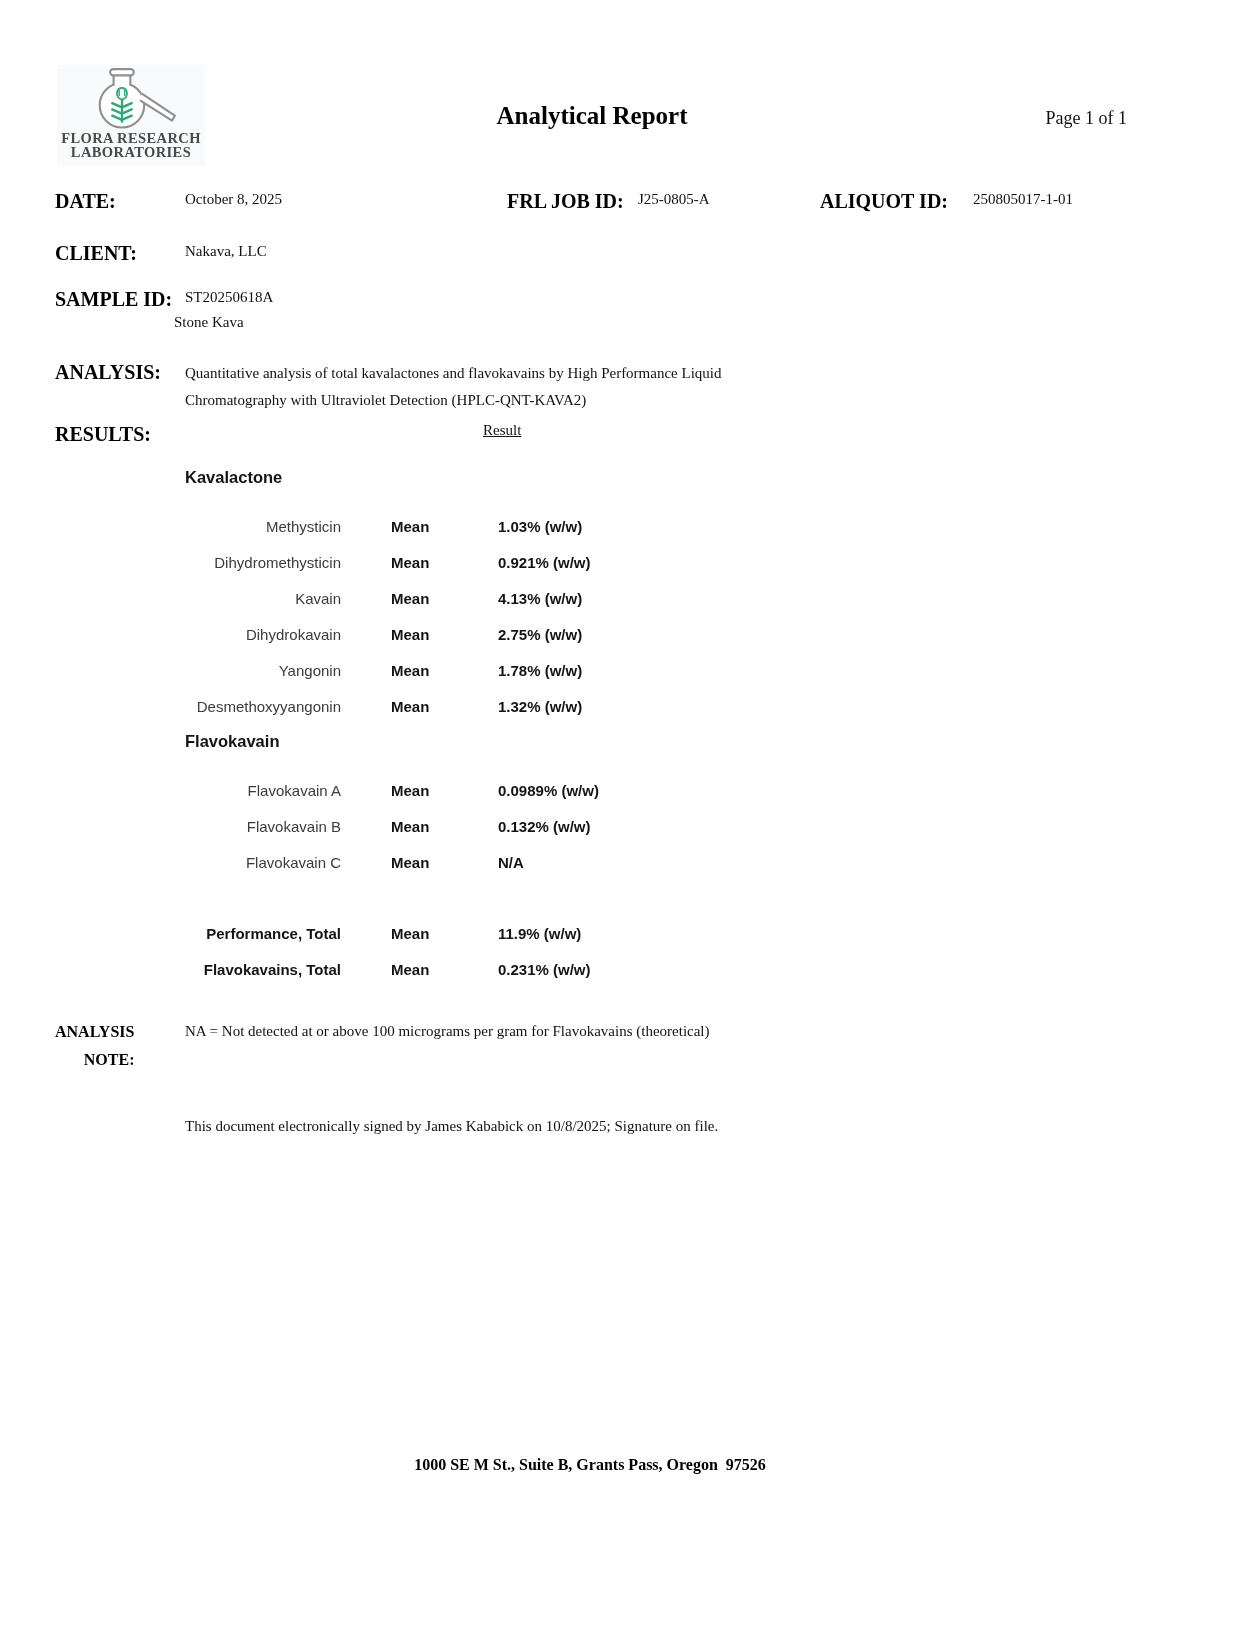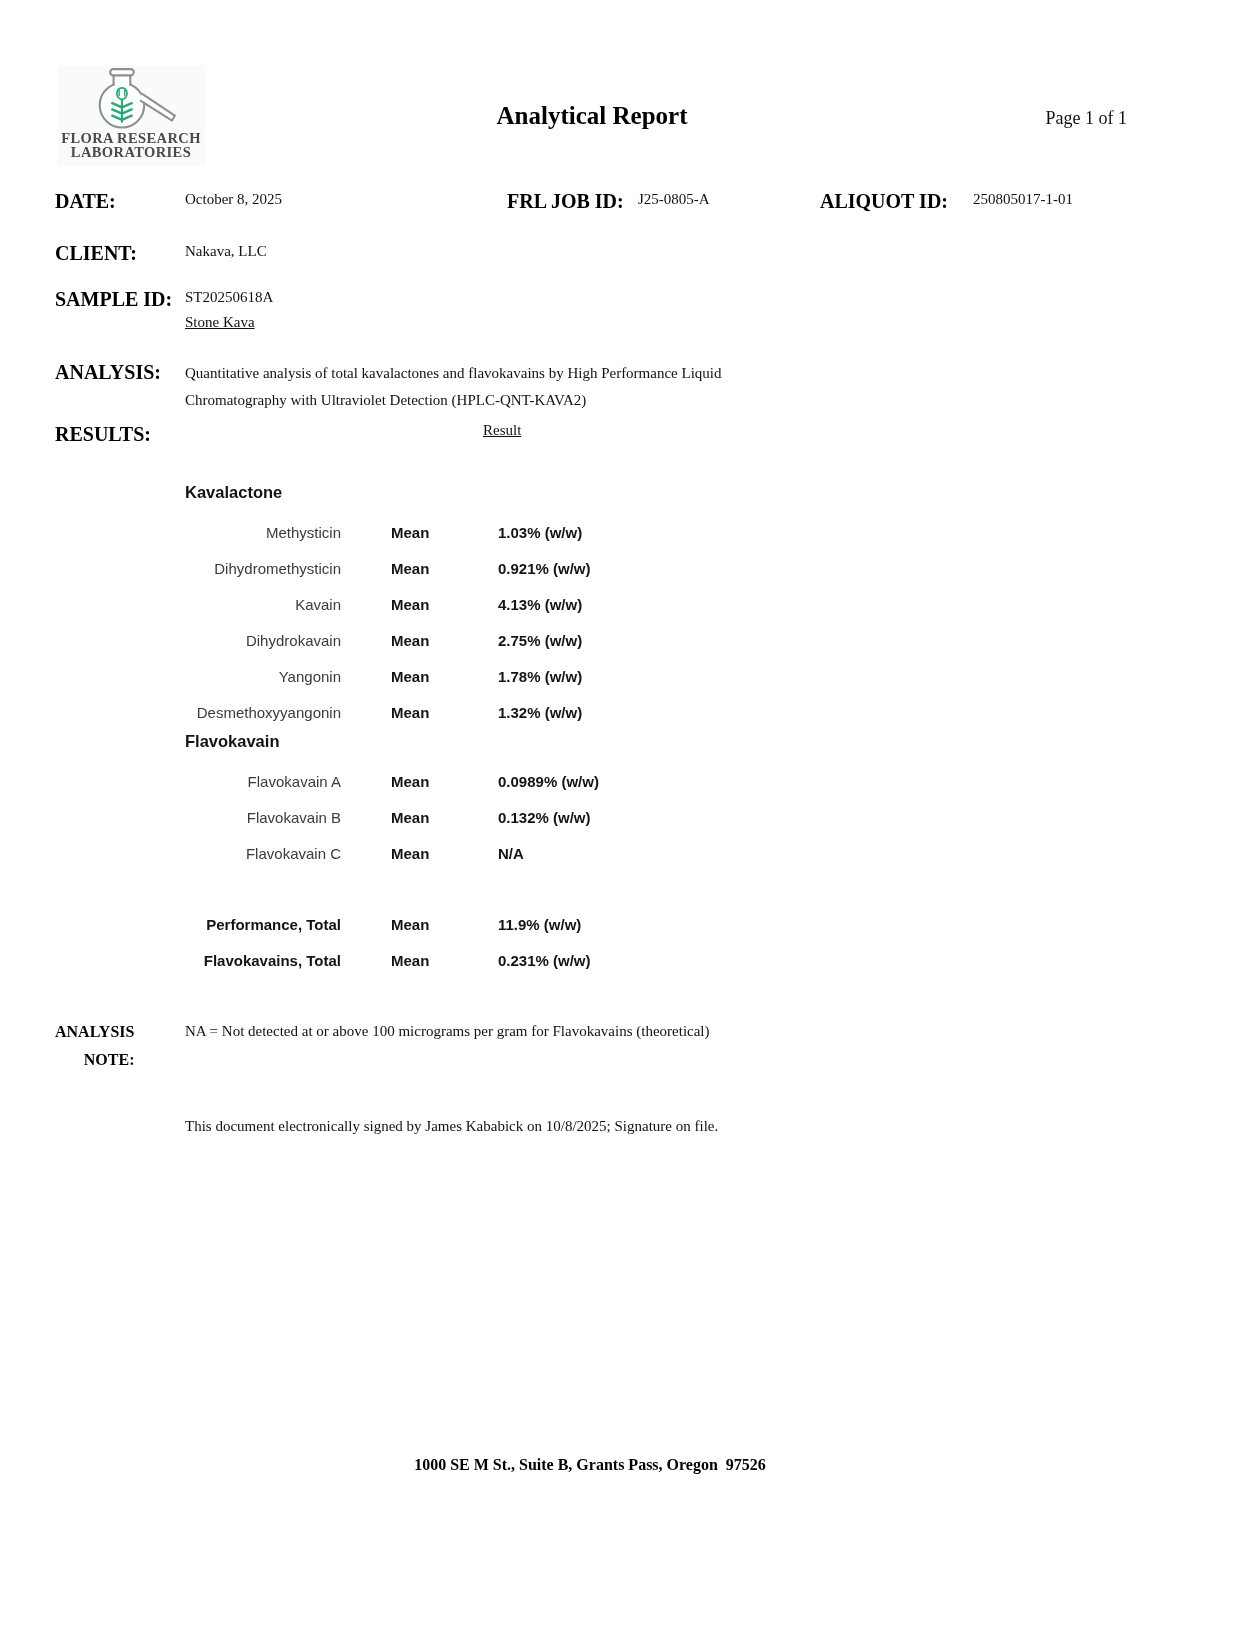--- a/index.html
+++ b/index.html
@@ -31,21 +31,21 @@
     position:absolute;left:483px;top:422px;font-size:15px;color:#111;
     text-decoration:underline;
   }
   
   .group{position:absolute;left:0;}
   .group-hdr{
     margin-left:185px;font-family:"Liberation Sans",sans-serif;font-weight:bold;
     font-size:16.5px;color:#141414;height:20px;line-height:20px;
   }
   .rows{margin-top:12px;}
-  .row{display:flex;height:36px;align-items:center;font-family:"Liberation Sans",sans-serif;font-size:15px;}
+  .row{display:flex;height:36px;align-items:flex-end;font-family:"Liberation Sans",sans-serif;font-size:15px;}
   .r-analyte{width:341px;text-align:right;color:#3b3b3b;white-space:nowrap;}
   .r-analyte.bold{font-weight:bold;color:#141414;}
   .r-stat{margin-left:50px;width:72px;font-weight:bold;color:#141414;}
   .r-value{margin-left:35px;font-weight:bold;color:#141414;white-space:pre;}
   
   .note-label{position:absolute;left:55px;top:1018px;font-weight:bold;font-size:16px;line-height:28px;color:#000;text-align:right;}
   .note-text{position:absolute;left:185px;top:1023px;font-size:15px;color:#111;white-space:nowrap;}
   .signature{position:absolute;left:185px;top:1118px;font-size:15px;color:#111;white-space:nowrap;}
   
   .footer{
@@ -85,32 +85,32 @@
 <div class="lbl" style="left:507px;top:190px;">FRL JOB ID:</div>
 <div class="val" style="left:638px;top:191px;">J25-0805-A</div>
 <div class="lbl" style="left:820px;top:190px;">ALIQUOT ID:</div>
 <div class="val" style="left:973px;top:191px;">250805017-1-01</div>
 
 <div class="lbl" style="left:55px;top:242px;">CLIENT:</div>
 <div class="val" style="left:185px;top:243px;">Nakava, LLC</div>
 
 <div class="lbl" style="left:55px;top:288px;">SAMPLE ID:</div>
 <div class="val" style="left:185px;top:289px;">ST20250618A</div>
-<div class="val" style="left:185px;top:314px;text-decoration:underline;">Stone Kava</div>
+<div class="val" style="left:174px;top:314px;">Stone Kava</div>
 
 <div class="lbl" style="left:55px;top:361px;">ANALYSIS:</div>
 <div class="analysis-text">
   <div>Quantitative analysis of total kavalactones and flavokavains by High Performance Liquid</div>
   <div>Chromatography with Ultraviolet Detection (HPLC-QNT-KAVA2)</div>
 </div>
 
 <div class="lbl" style="left:55px;top:423px;">RESULTS:</div>
 <div class="result-hdr">Result</div>
 
-<div class="group" style="top:482px;">
+<div class="group" style="top:467px;">
   <div class="group-hdr">Kavalactone</div>
   <div class="rows">
     <div class="row">
       <div class="r-analyte">Methysticin</div>
       <div class="r-stat">Mean</div>
       <div class="r-value">1.03% (w/w)</div>
     </div>
     <div class="row">
       <div class="r-analyte">Dihydromethysticin</div>
       <div class="r-stat">Mean</div>

